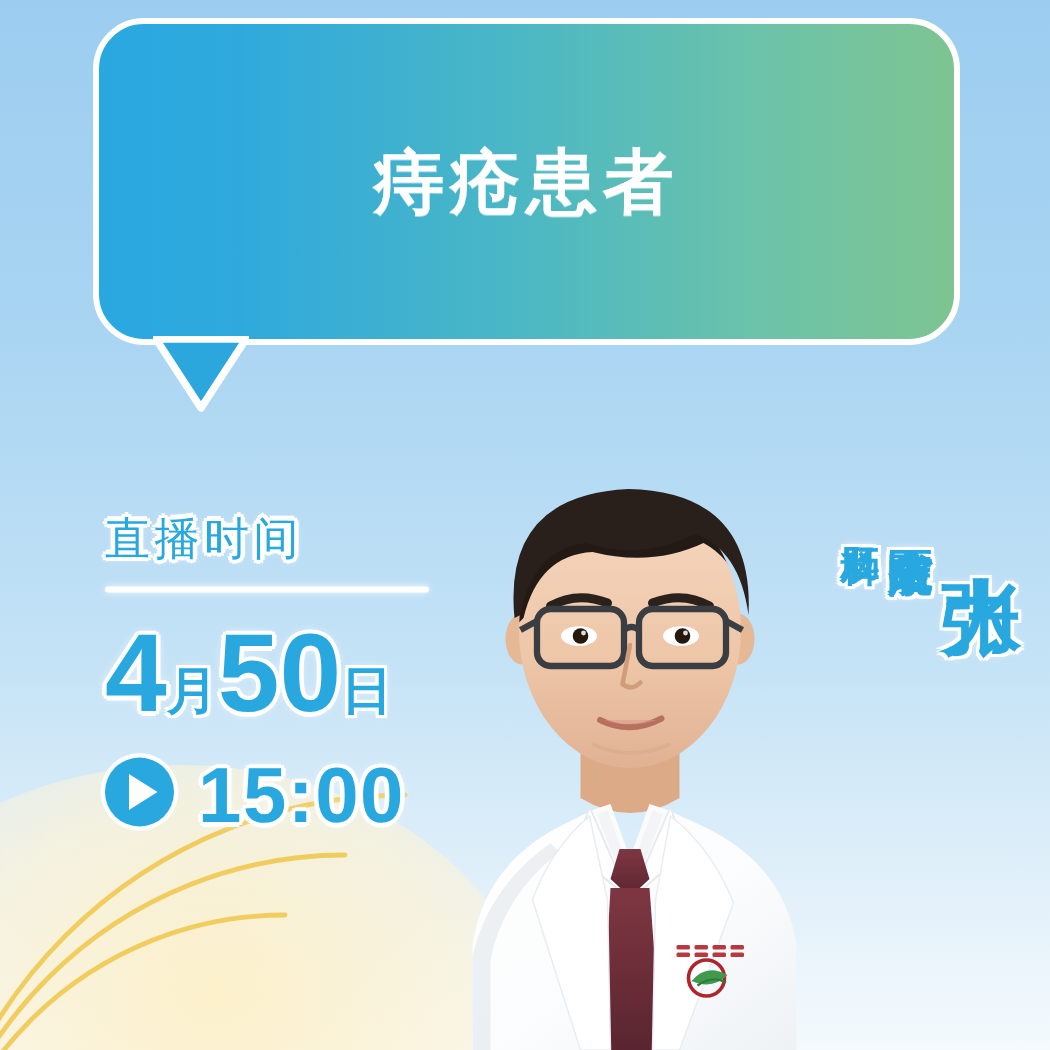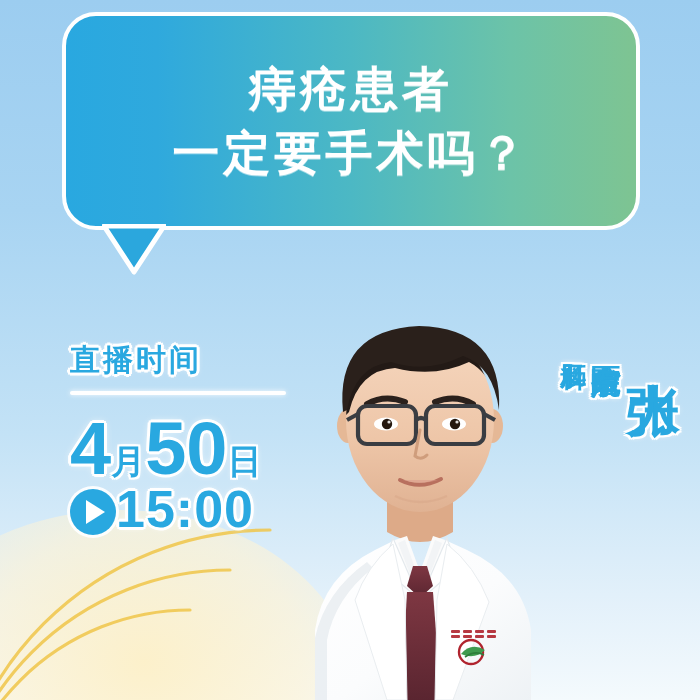--- a/index.html
+++ b/index.html
@@ -85,21 +85,21 @@
   
   .info-block {
     position: absolute;
     left: 70px;
     top: 345px;
     width: 240px;
   }
   .info-title {
     color: #29a8e0;
     font-size: 30px;
-    font-weight: bold;
+    font-weight: normal;
     letter-spacing: 3px;
     line-height: 1;
     white-space: nowrap;
     text-shadow:
       -2px -2px 0 #fff, 2px -2px 0 #fff, -2px 2px 0 #fff, 2px 2px 0 #fff,
       -3px 0 0 #fff, 3px 0 0 #fff, 0 -3px 0 #fff, 0 3px 0 #fff,
       0 0 6px rgba(255,255,255,0.95);
   }
   .info-divider {
     margin-top: 16px;
@@ -129,24 +129,24 @@
     font-size: 34px;
     font-weight: bold;
     line-height: 1;
     padding-bottom: 5px;
     text-shadow:
       -2px -2px 0 #fff, 2px -2px 0 #fff, -2px 2px 0 #fff, 2px 2px 0 #fff,
       -2px 0 0 #fff, 2px 0 0 #fff, 0 -2px 0 #fff, 0 2px 0 #fff,
       0 0 6px rgba(255,255,255,0.95);
   }
   .time-row {
-    margin-top: 0;
-    display: flex;
-    align-items: flex-end;
-    gap: 0;
+    margin-top: 22px;
+    display: flex;
+    align-items: flex-start;
+    gap: 16px;
   }
   .play-icon {
     width: 46px;
     height: 46px;
     flex: 0 0 46px;
     border-radius: 50%;
     background: #29a8e0;
     display: flex;
     align-items: center;
     justify-content: center;
@@ -218,21 +218,20 @@
     <g fill="none" stroke="#f0c64a" stroke-width="3.2" opacity="0.85" stroke-linecap="round">
       <path d="M 10 330 A 240 240 0 0 1 250 90"></path>
       <path d="M 10 330 A 280 280 0 0 1 290 50"></path>
       <path d="M 10 330 A 320 320 0 0 1 330 10"></path>
     </g>
   </svg>
 
   <div class="bubble-wrap">
     <div class="bubble">
       <div class="bubble-line">痔疮患者</div>
-      <div class="bubble-line">一定要手术吗？</div>
     </div>
     <svg class="bubble-tail" viewBox="0 0 64 52">
       <path d="M 2 2 L 62 2 L 32 48 Z" fill="#2ba7dd" stroke="#ffffff" stroke-width="5" stroke-linejoin="round"></path>
     </svg>
   </div>
 
   <div class="info-block">
     <div class="info-title">直播时间</div>
     <div class="info-divider"></div>
 

